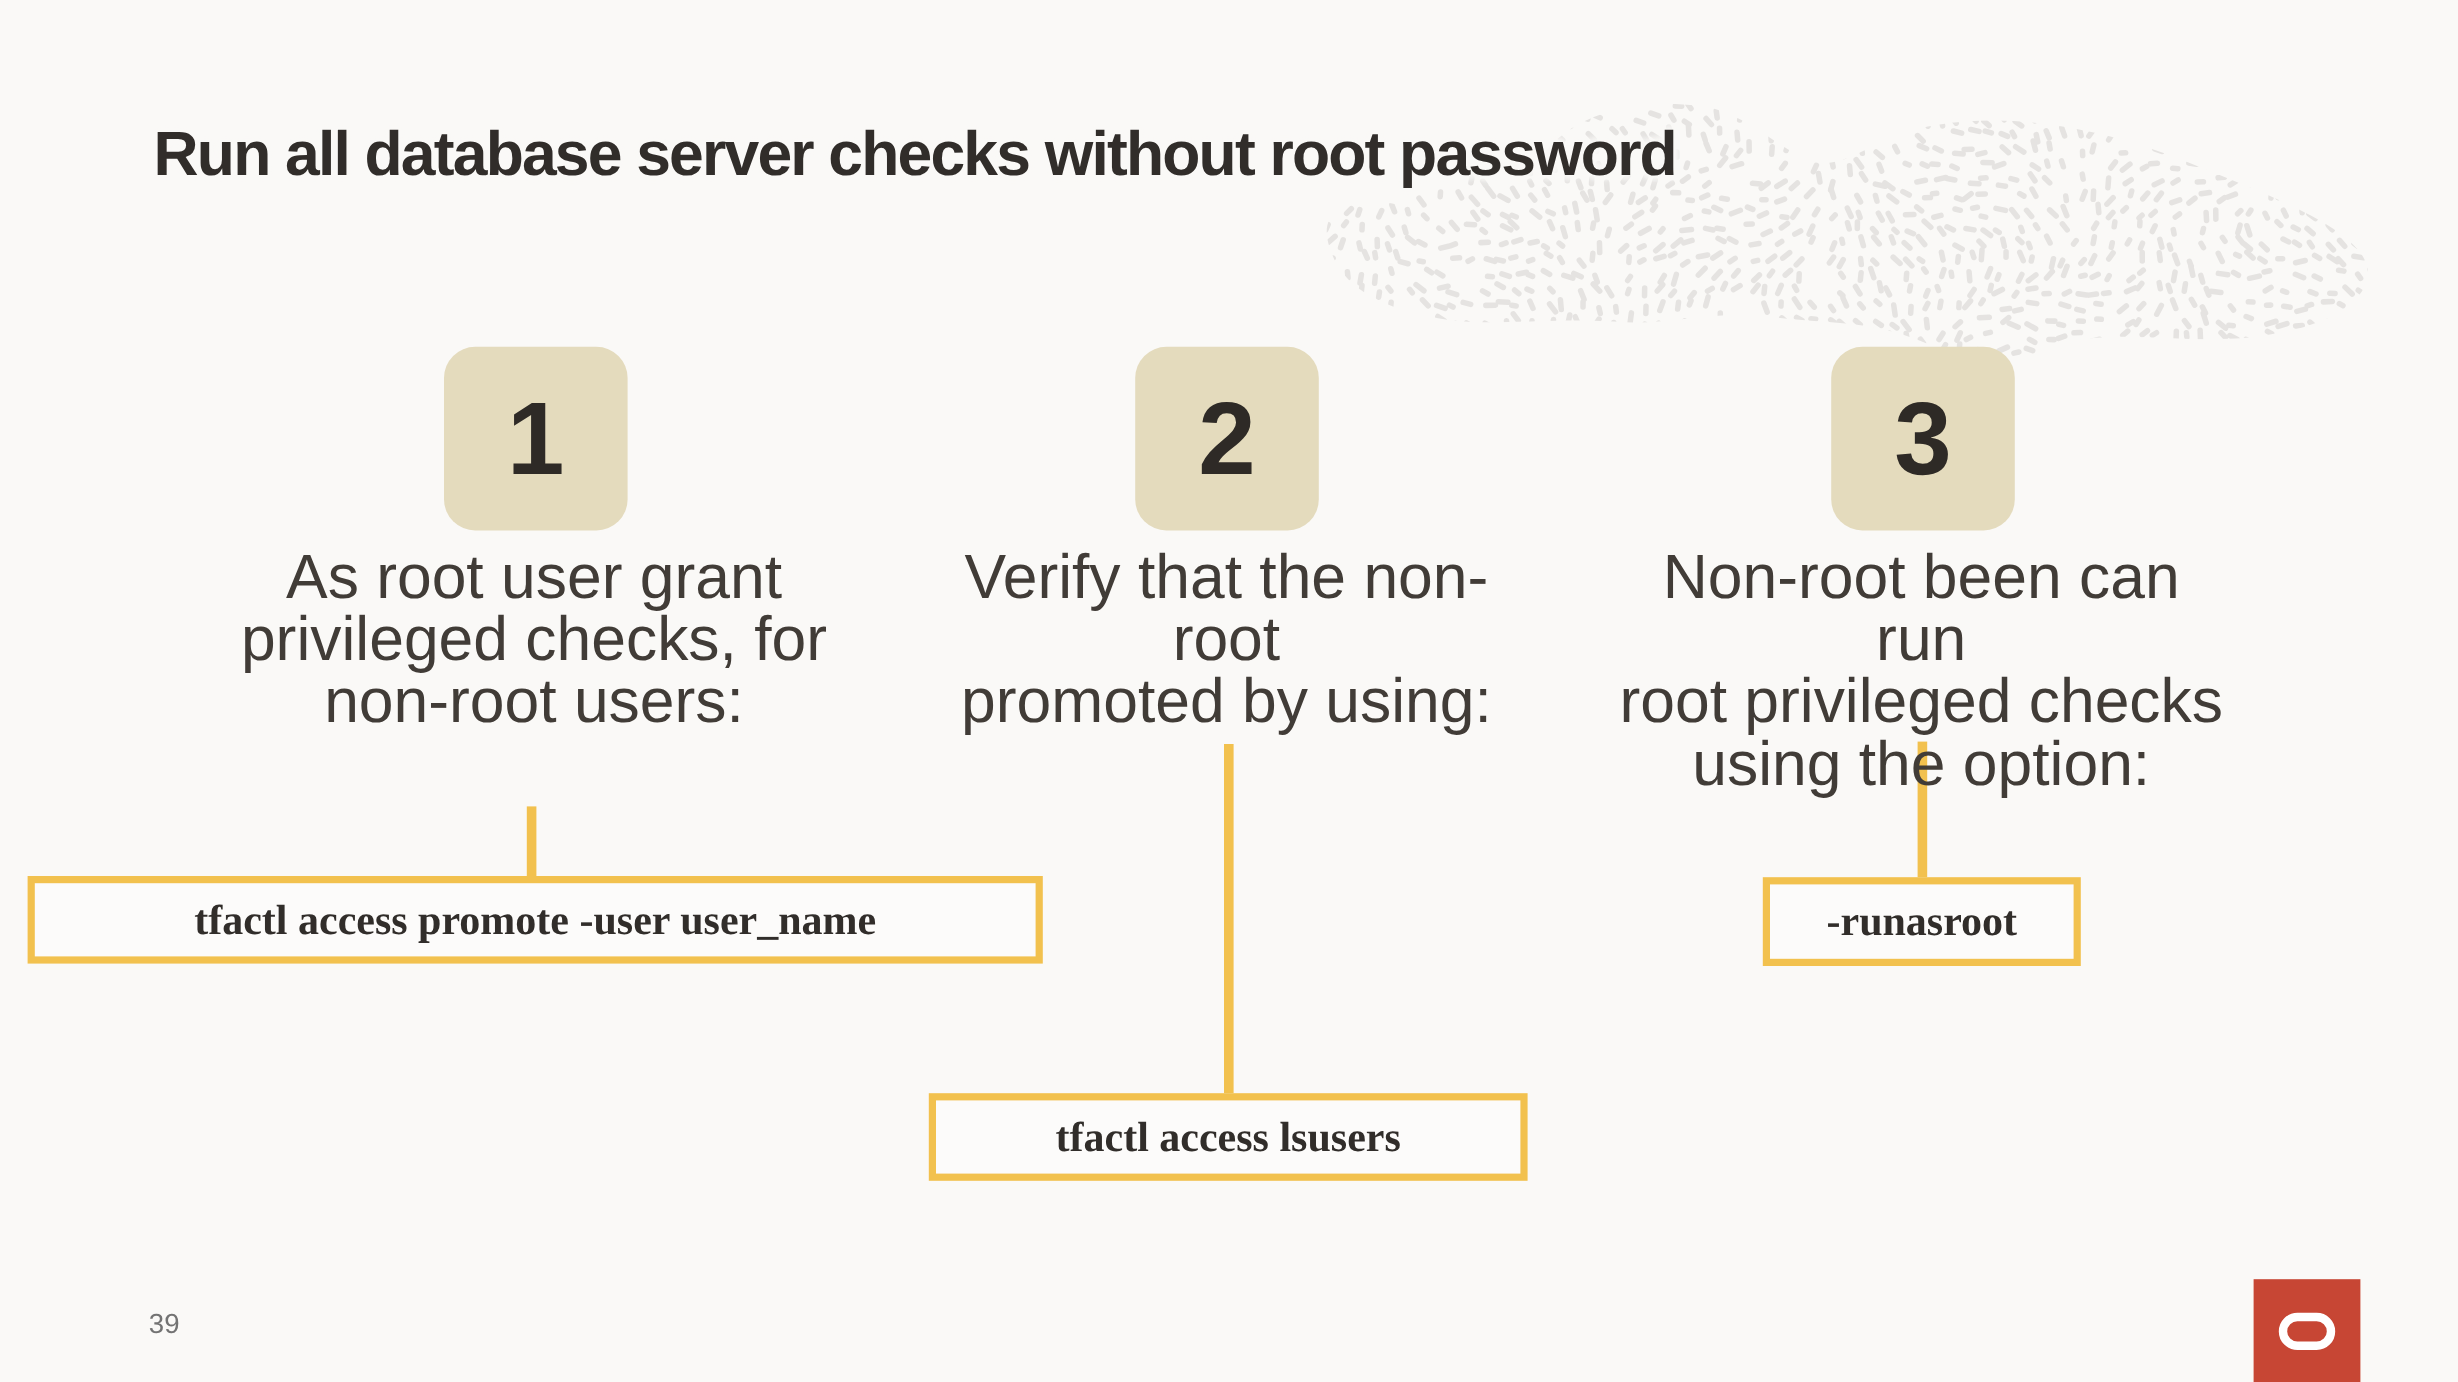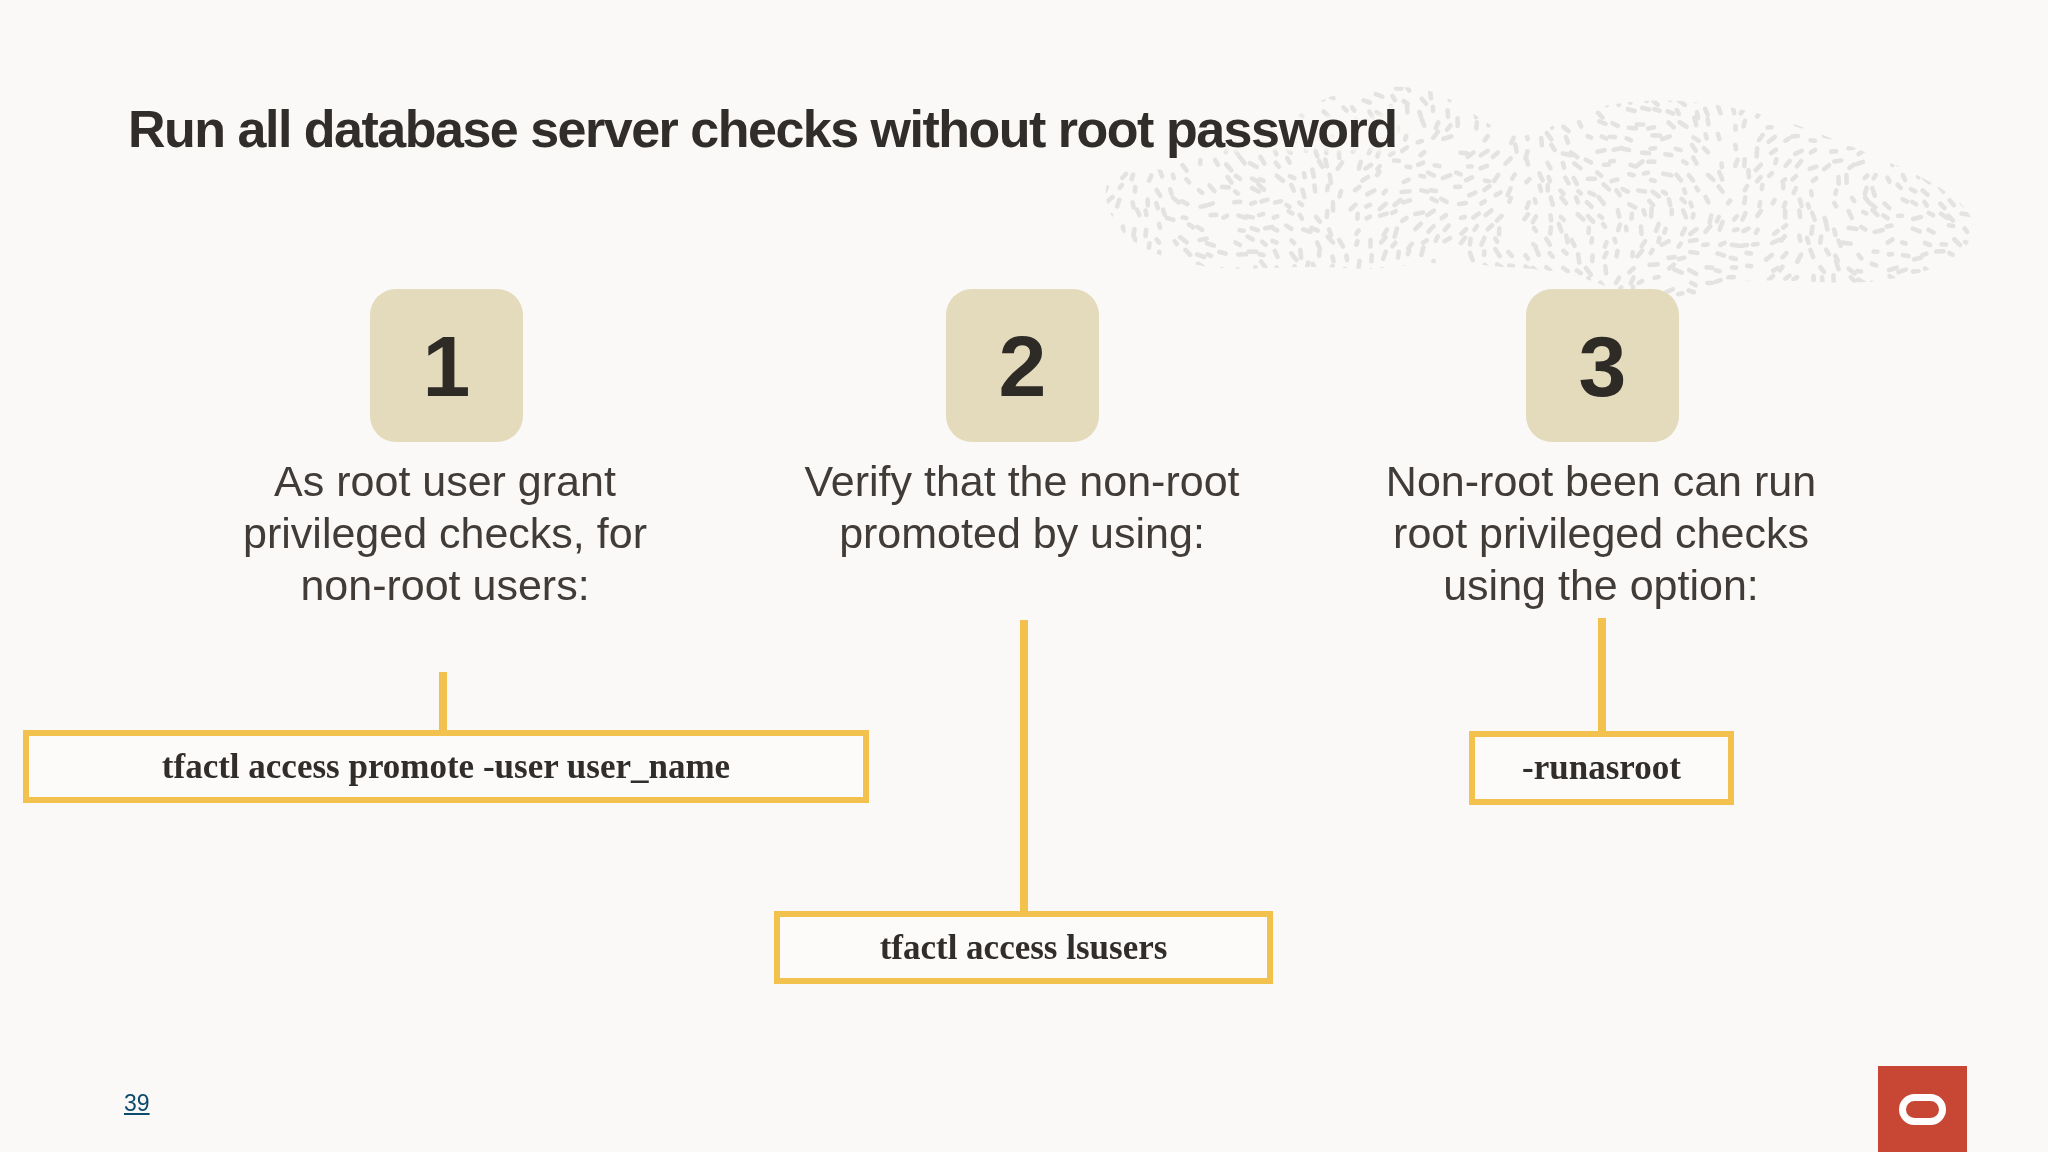--- a/index.html
+++ b/index.html
@@ -16,40 +16,40 @@
          text-shadow:0 0 7px #FAF9F7,2px 0 7px #FAF9F7,-2px 0 7px #FAF9F7,0 2px 7px #FAF9F7,0 -2px 7px #FAF9F7;}
 
   
   .step-square{position:absolute;top:289px;width:153px;height:153px;border-radius:26px;
                background:#E4DBBD;display:flex;align-items:center;justify-content:center;z-index:2;}
   .step-square .num{font-size:86px;font-weight:700;color:#2E2A26;line-height:1;}
   .sq-1{left:370px;} .sq-2{left:946px;} .sq-3{left:1526px;}
 
   
   .step-text{position:absolute;top:455px;width:520px;text-align:center;z-index:2;
-             font-size:43px;line-height:52px;color:#413C37;}
+             font-size:52px;line-height:52px;color:#413C37;}
   .tx-1{left:185px;} .tx-2{left:762px;} .tx-3{left:1341px;}
   .step-text span{display:block;}
 
   
   .connector{position:absolute;width:8px;background:#F2C14E;z-index:1;}
   .cn-1{left:439px;top:672px;height:62px;}
   .cn-2{left:1020px;top:620px;height:295px;}
   .cn-3{left:1598px;top:618px;height:118px;}
 
   
   .code-box{position:absolute;box-sizing:border-box;border:6px solid #F2C14E;background:#FCFBFA;
             display:flex;align-items:center;justify-content:center;z-index:2;
             font-family:Liberation Serif, serif;font-weight:700;font-size:35px;color:#312D2A;}
   .cb-1{left:23px;top:730px;width:846px;height:73px;}
   .cb-2{left:774px;top:911px;width:499px;height:73px;}
   .cb-3{left:1469px;top:731px;width:265px;height:74px;}
 
   
-  .page-number{position:absolute;left:124px;top:1090px;font-size:23px;color:#0c4a6e;z-index:2;text-decoration:underline;}
+  .page-number{position:absolute;left:124px;top:1090px;font-size:23px;color:#737373;z-index:2;}
   .oracle-logo{position:absolute;left:1878px;top:1066px;width:89px;height:86px;background:#C74634;
                display:flex;align-items:center;justify-content:center;z-index:2;}
   .oracle-o{box-sizing:border-box;width:47px;height:31px;border:7px solid #FFFFFF;border-radius:16px;}
 </style>
 </head>
 <body>
 
 <div class="slide">
 
   <svg class="fp-svg" id="fp" width="900" height="225" viewBox="0 0 900 225">

